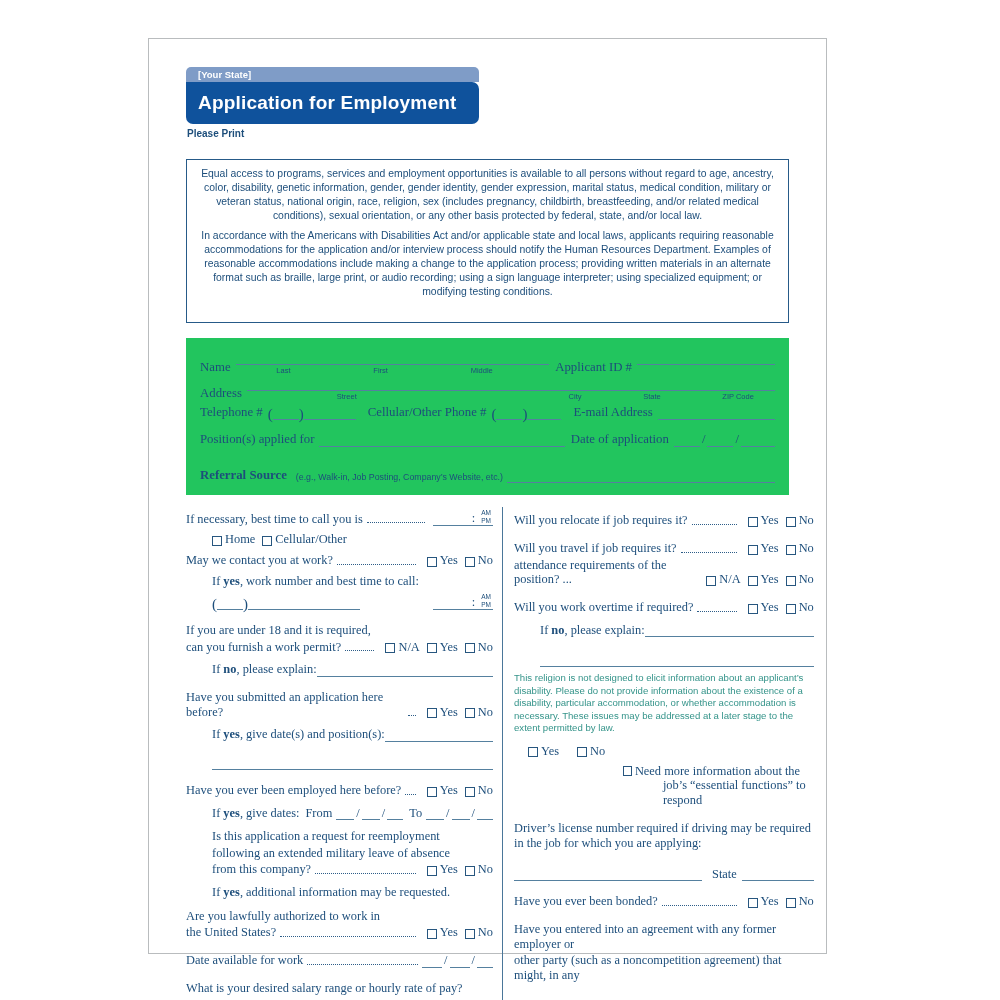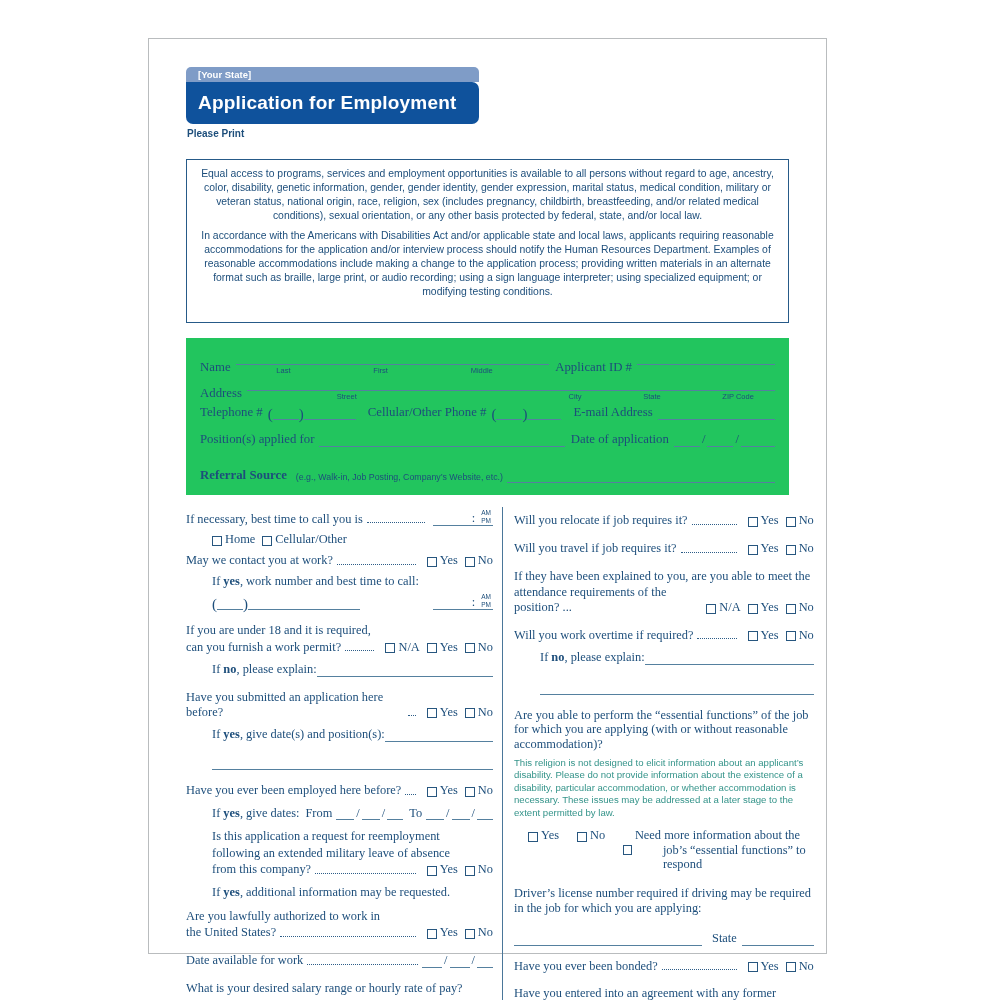--- a/index.html
+++ b/index.html
@@ -381,23 +381,20 @@
                 <span class="cb"></span>
                 <span>Yes</span>
               </span>
             <span class="opt">
                 <span class="cb"></span>
                 <span>No</span>
               </span>
           </span>
         </div>
 
-        <div class="qr gap">
-          <span>If they have been explained to you, are you able to meet the</span>
-        </div>
         <div class="qr tight">
           <span>attendance requirements of the position? ...</span>
           <span class="opts" style="margin-left:2px;">
             <span class="opt">
                 <span class="cb"></span>
                 <span>N/A</span>
               </span>
             <span class="opt">
                 <span class="cb"></span>
                 <span>Yes</span>
@@ -423,34 +420,33 @@
               </span>
           </span>
         </div>
 
         <div class="qr ind">
           <span><span>If </span><b>no</b><span>, please explain:</span></span>
           <span class="bl grow"></span>
         </div>
         <div class="blrow ind" style="margin-top:14px;"></div>
 
-        <div class="wrapq" style="margin-top:13px;">Are you able to perform the “essential functions” of the job for which you are applying (with or without reasonable accommodation)?</div>
 
         <div class="note">This religion is not designed to elicit information about an applicant’s disability. Please do not provide information about the existence of a disability, particular accommodation, or whether accommodation is necessary. These issues may be addressed at a later stage to the extent permitted by law.</div>
 
         <div class="qr" style="margin-left:14px;margin-top:9px;align-items:flex-start;">
           <span class="opt" style="margin-left:0;">
               <span class="cb"></span>
               <span>Yes</span>
             </span>
           <span class="opt" style="margin-left:18px;">
               <span class="cb"></span>
               <span>No</span>
             </span>
-          <span class="opt" style="margin-left:18px;align-items:center;">
+          <span class="opt" style="margin-left:18px;align-items:flex-start;margin-top:20px;">
             <span class="cb" style="margin-top:2px;"></span>
             <span class="twoline">
               <span>Need more information about the</span>
               <span class="l2">job’s “essential functions” to respond</span>
             </span>
           </span>
         </div>
 
         <div class="wrapq" style="margin-top:14px;">Driver’s license number required if driving may be required in the job for which you are applying:</div>
 

